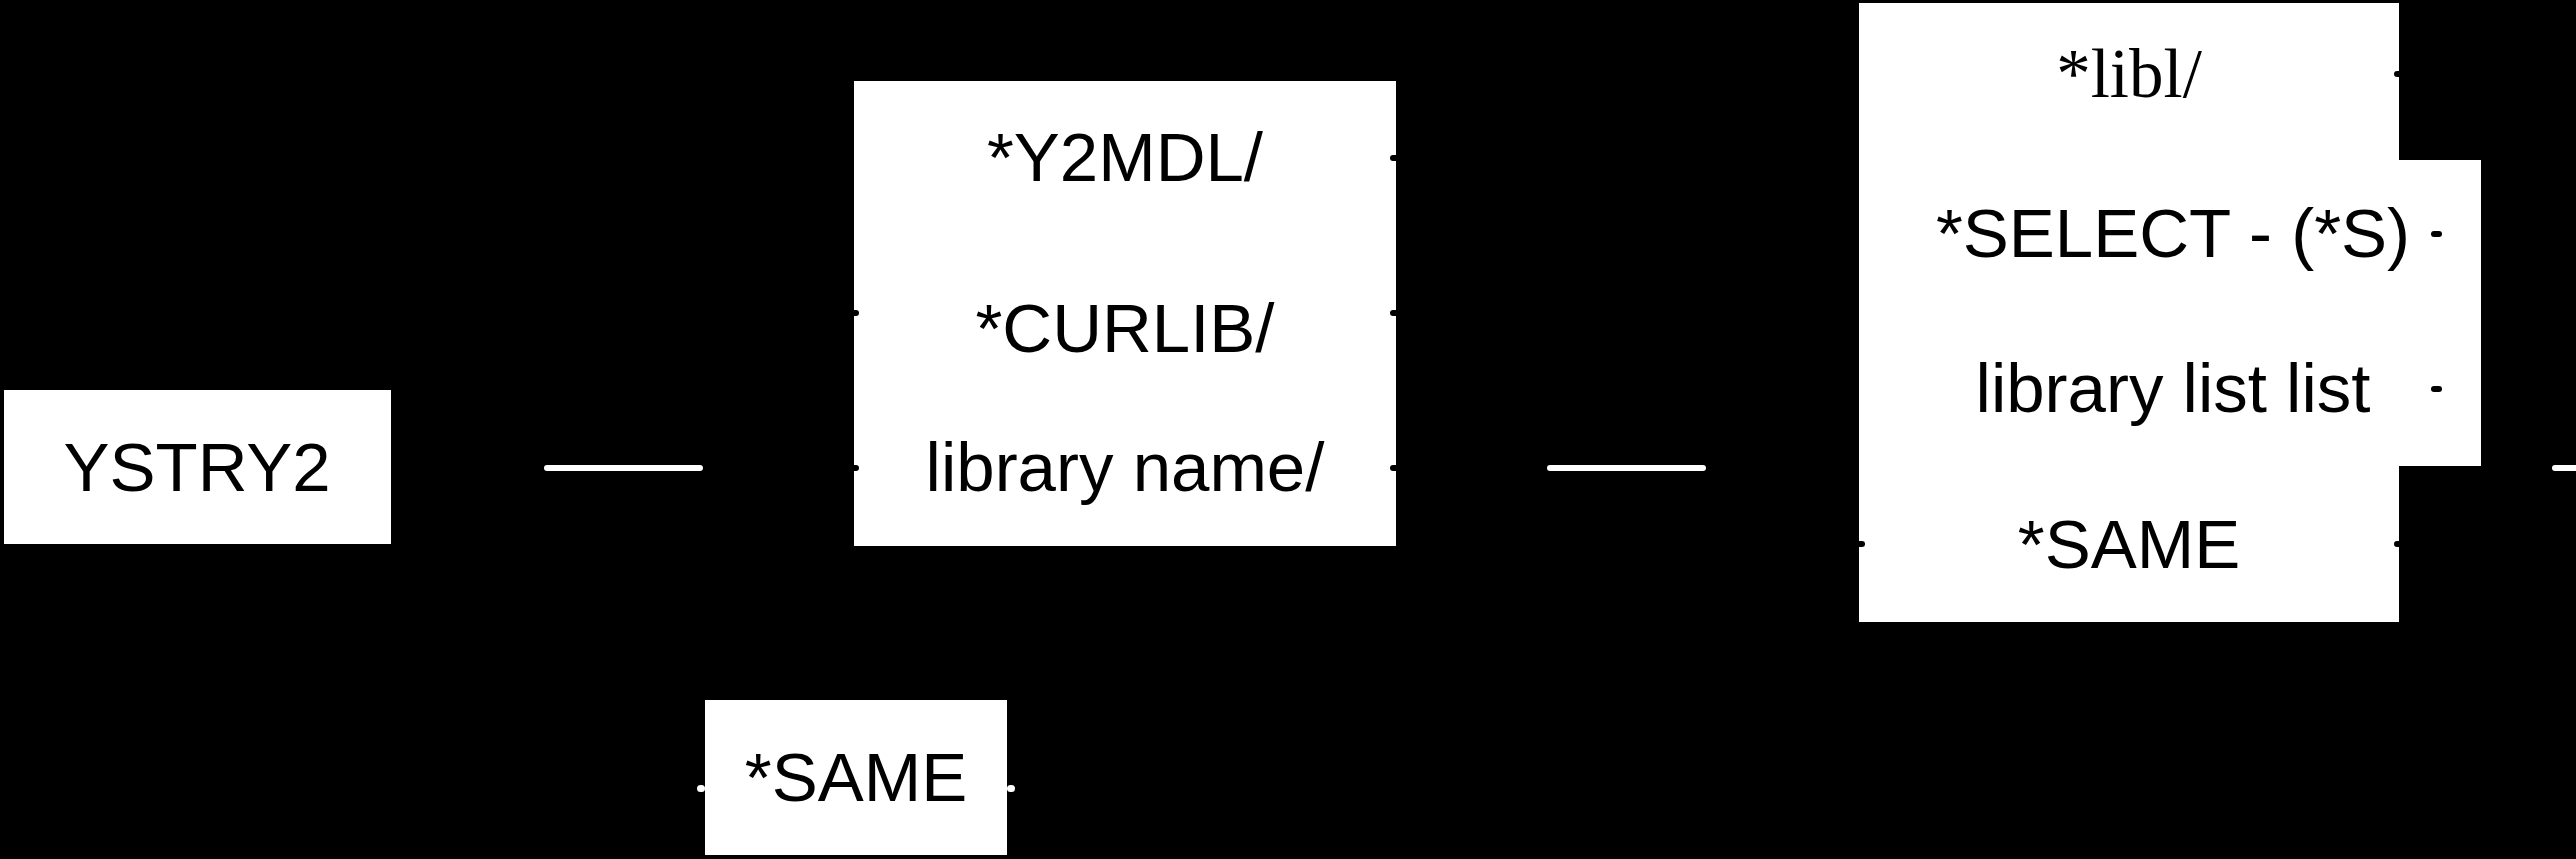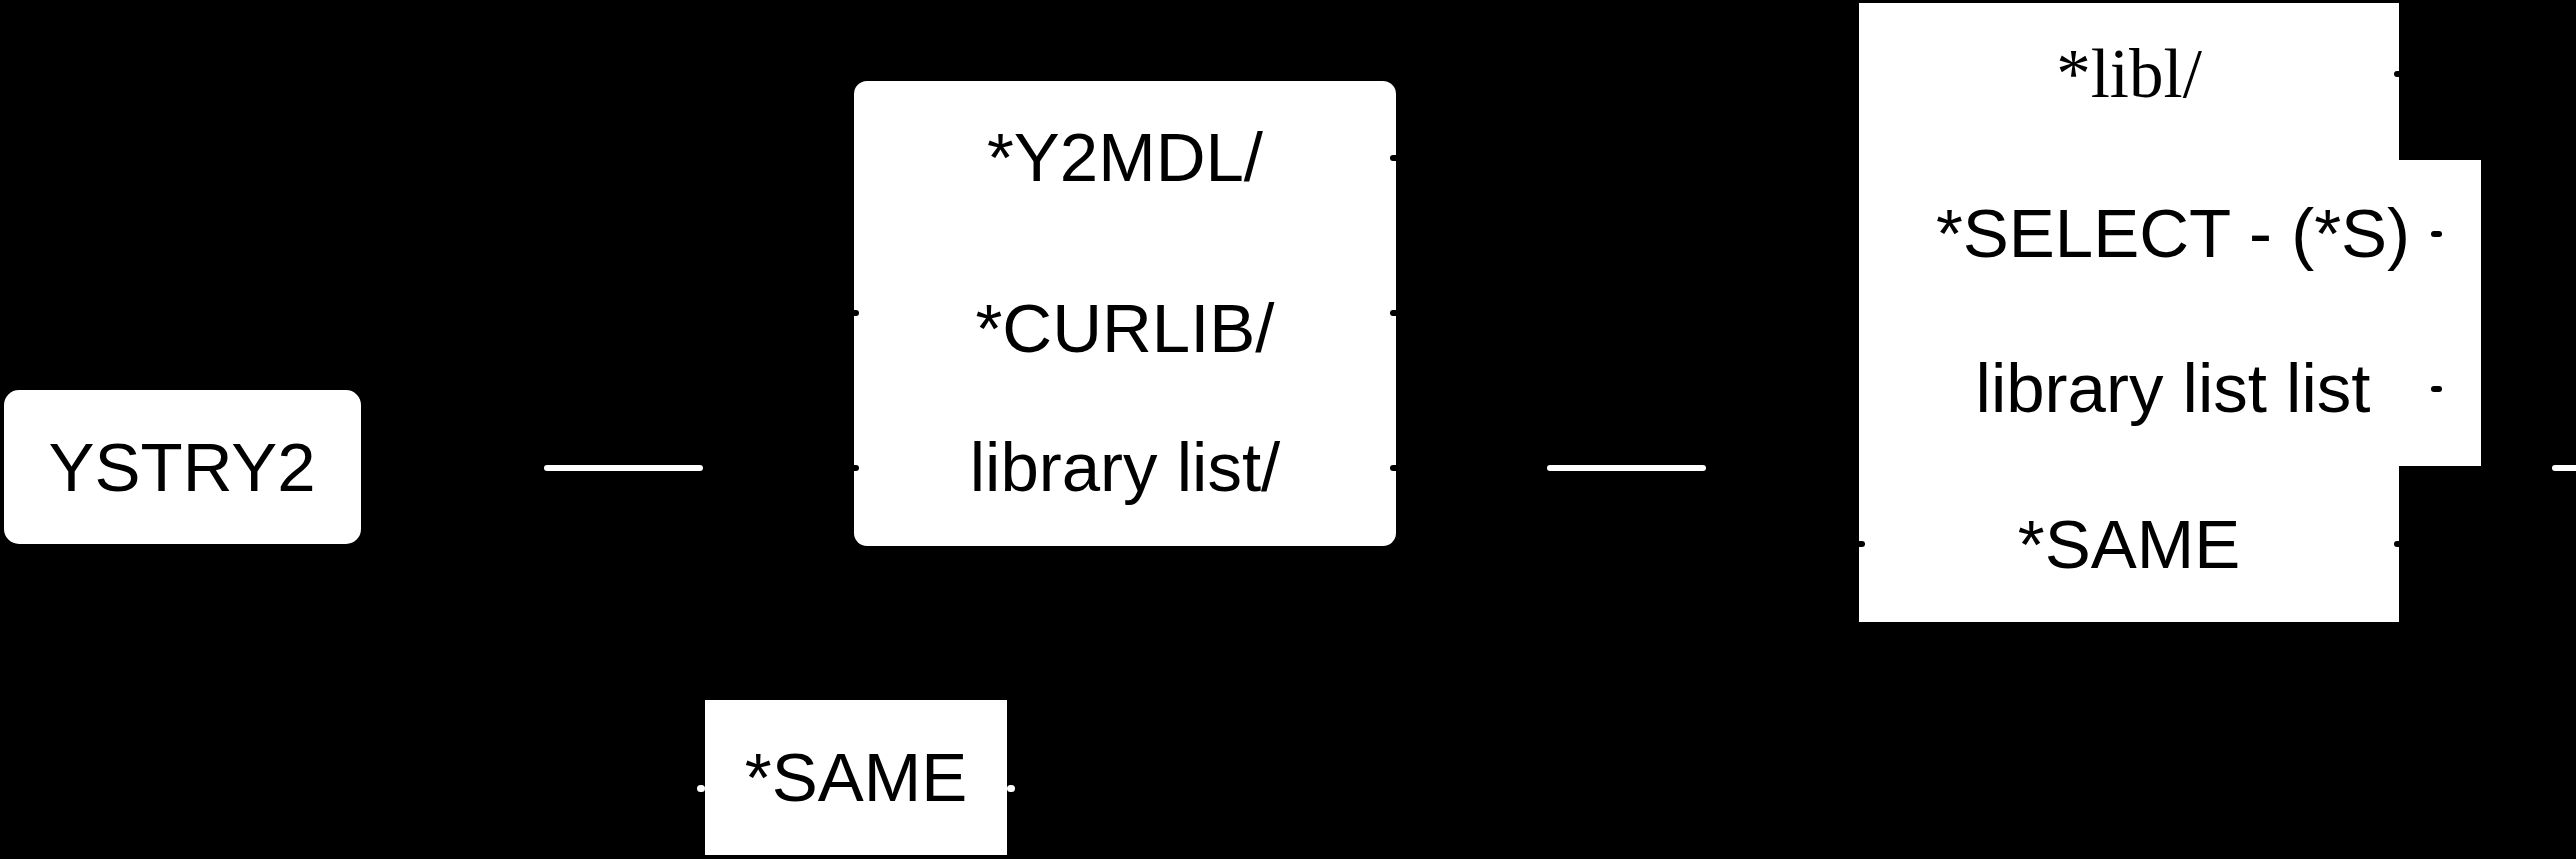--- a/index.html
+++ b/index.html
@@ -55,30 +55,30 @@
     height: 7.2px;
     background: #ffffff;
     border-radius: 3.6px;
   }
 </style>
 </head>
 <body>
 
 <div class="canvas">
 
-  <div class="node center" style="left:3.6px; top:390px; width:357px; height:154px;border-radius:15px;">
+  <div class="node center" style="left:3.6px; top:390px; width:387px; height:154px;">
     <span>YSTRY2</span>
   </div>
 
   <div class="dash" style="left:544px; top:465px; width:159px;"></div>
 
-  <div class="node" style="left:854px; top:81px; width:542px; height:465px;border-radius:13px;">
+  <div class="node" style="left:854px; top:81px; width:542px; height:465px;">
     <div class="opt-label" style="top:33px;">*Y2MDL/</div>
     <div class="opt-label" style="top:204px;">*CURLIB/</div>
-    <div class="opt-label" style="top:343px;">library list/</div>
+    <div class="opt-label" style="top:343px;">library name/</div>
   </div>
 
   <div class="tick" style="left:848px; top:310px;"></div>
   <div class="tick" style="left:848px; top:465px;"></div>
   <div class="tick" style="left:1390px; top:155px;"></div>
   <div class="tick" style="left:1390px; top:310px;"></div>
   <div class="tick" style="left:1390px; top:465px;"></div>
 
   <div class="node center" style="left:705px; top:700px; width:302px; height:155px;">
     <span>*SAME</span>

